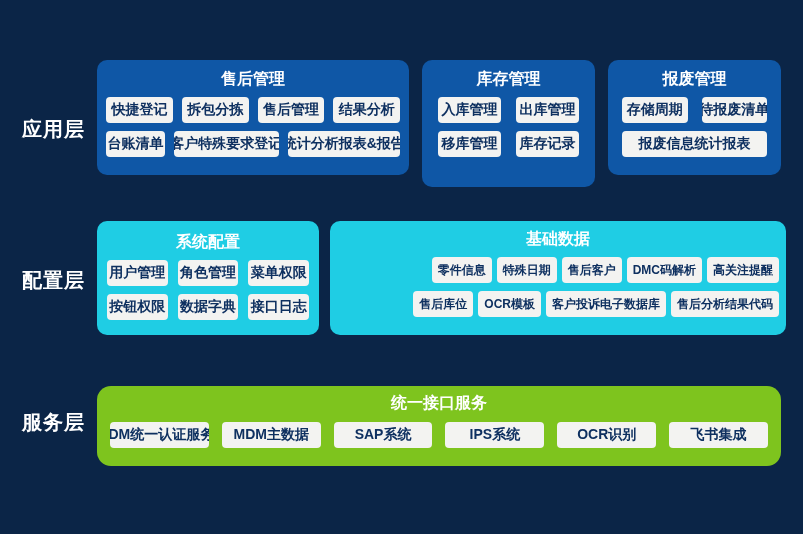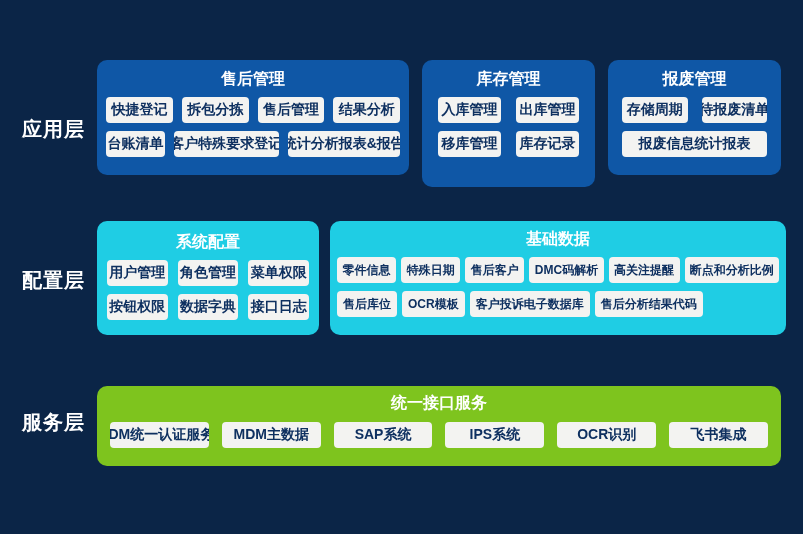--- a/index.html
+++ b/index.html
@@ -54,26 +54,26 @@
   .g-scrap{left:608px;top:60px;width:173px;height:115px;padding:9px 14px 0 14px;}
   .g-scrap .row{gap:14px;margin-top:8px;text-align:center;}
   .g-scrap .btn{flex:1;}
 
   
   .config{background:var(--config-box,#1fcde4);}
   .g-sysconfig{left:97px;top:221px;width:222px;height:114px;padding:11px 10px 0 10px;}
   .g-sysconfig .row{gap:10px;margin-top:8px;}
   .g-sysconfig .btn{flex:1;}
   .g-basicdata{left:330px;top:221px;width:456px;height:114px;padding:8px 7px 0 7px;}
-  .g-basicdata .row{gap:5px;margin-top:8px;justify-content:flex-start;}
+  .g-basicdata .row{gap:5px;margin-top:8px;justify-content:flex-end;}
   .g-basicdata .btn{font-size:12px;padding:0 6px;flex-shrink:1;}
 
   
   .service{background:var(--service-box,#7ec41e);}
-  .g-service{left:97px;top:386px;width:684px;height:80px;padding:7px 13px 0 13px;}
+  .g-service{left:97px;top:386px;width:684px;height:80px;padding:7px 13px 0 13px;border-radius:14px;}
   .g-service .row{gap:13px;margin-top:9px;}
   .g-service .btn{flex:1;}
 </style>
 </head>
 <body>
 
 <div class="canvas">
 
   <div class="layer-label ll-app">应用层</div>
   <div class="layer-label ll-config">配置层</div>
@@ -132,21 +132,20 @@
   </section>
 
   <section class="group config g-basicdata">
     <h2 class="group-title">基础数据</h2>
     <div class="row">
         <div class="btn">零件信息</div>
         <div class="btn">特殊日期</div>
         <div class="btn">售后客户</div>
         <div class="btn">DMC码解析</div>
         <div class="btn">高关注提醒</div>
-        <div class="btn">断点和分析比例</div>
       </div>
     <div class="row">
         <div class="btn">售后库位</div>
         <div class="btn">OCR模板</div>
         <div class="btn">客户投诉电子数据库</div>
         <div class="btn">售后分析结果代码</div>
       </div>
   </section>
 
   <section class="group service g-service">

